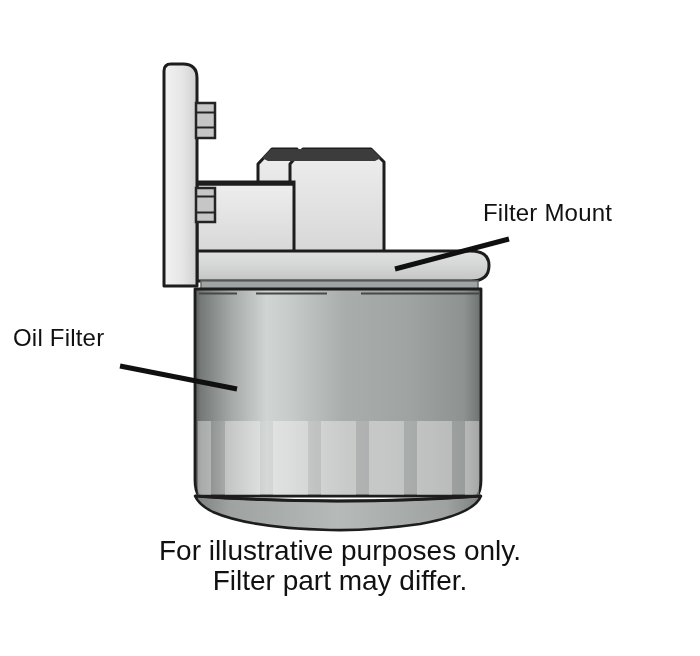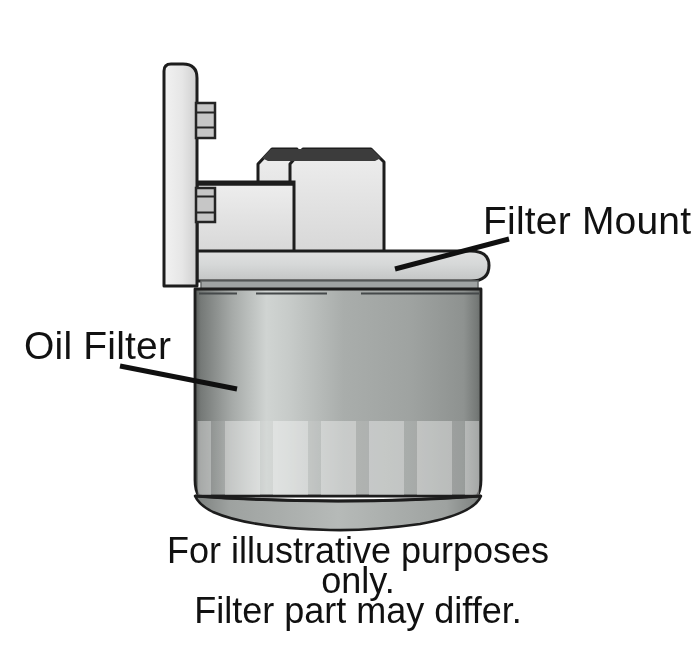--- a/index.html
+++ b/index.html
@@ -7,30 +7,30 @@
     width:700px;height:656px;
     background:var(--background,#fff);
     font-family:"Liberation Sans",sans-serif;
     position:relative;overflow:hidden;
   }
   .canvas{position:absolute;left:0;top:0;width:700px;height:656px;}
   svg{position:absolute;left:0;top:0;display:block;}
   .lbl{
     position:absolute;
     color:var(--text,#111);
-    font-size:39px;
+    font-size:24px;
     white-space:nowrap;
     letter-spacing:0.2px;
   }
   .label-mount{left:483px;top:199px;}
-  .label-oil{left:24px;top:324px;}
+  .label-oil{left:13px;top:324px;}
   .caption{
-    position:absolute;left:146px;top:536px;width:424px;
+    position:absolute;left:128px;top:536px;width:424px;
     text-align:center;color:var(--text,#111);
-    font-size:36px;line-height:30px;
+    font-size:28px;line-height:30px;
   }
   
   .s-plate-a{stop-color:#f2f2f2}.s-plate-b{stop-color:var(--part-light,#e6e6e6)}.s-plate-c{stop-color:#cfcfcf}
   .s-part-a{stop-color:#eeeeee}.s-part-b{stop-color:var(--part-shade,#d7d7d7)}
   .s-flan-a{stop-color:var(--flange-top,#e0e0e0)}.s-flan-b{stop-color:#d6d8d8}.s-flan-c{stop-color:var(--flange-bottom,#c3c5c5)}
   .s-body-0{stop-color:#565a57}.s-body-1{stop-color:var(--body-dark,#757977)}.s-body-2{stop-color:#a6aaa8}
   .s-body-3{stop-color:var(--body-bright,#d0d4d2)}.s-body-4{stop-color:#c7cbc9}.s-body-5{stop-color:var(--body-mid,#a9adab)}
   .s-body-6{stop-color:#9fa3a1}.s-body-7{stop-color:var(--body-right,#8e9290)}.s-body-8{stop-color:#767a78}.s-body-9{stop-color:#696d6b}
   .s-cap-a{stop-color:var(--cap-edge,#7b7f7d)}.s-cap-b{stop-color:#9ea2a0}.s-cap-c{stop-color:var(--cap-mid,#b6bab8)}
   .outline{stroke:var(--outline,#1d1d1d);}

